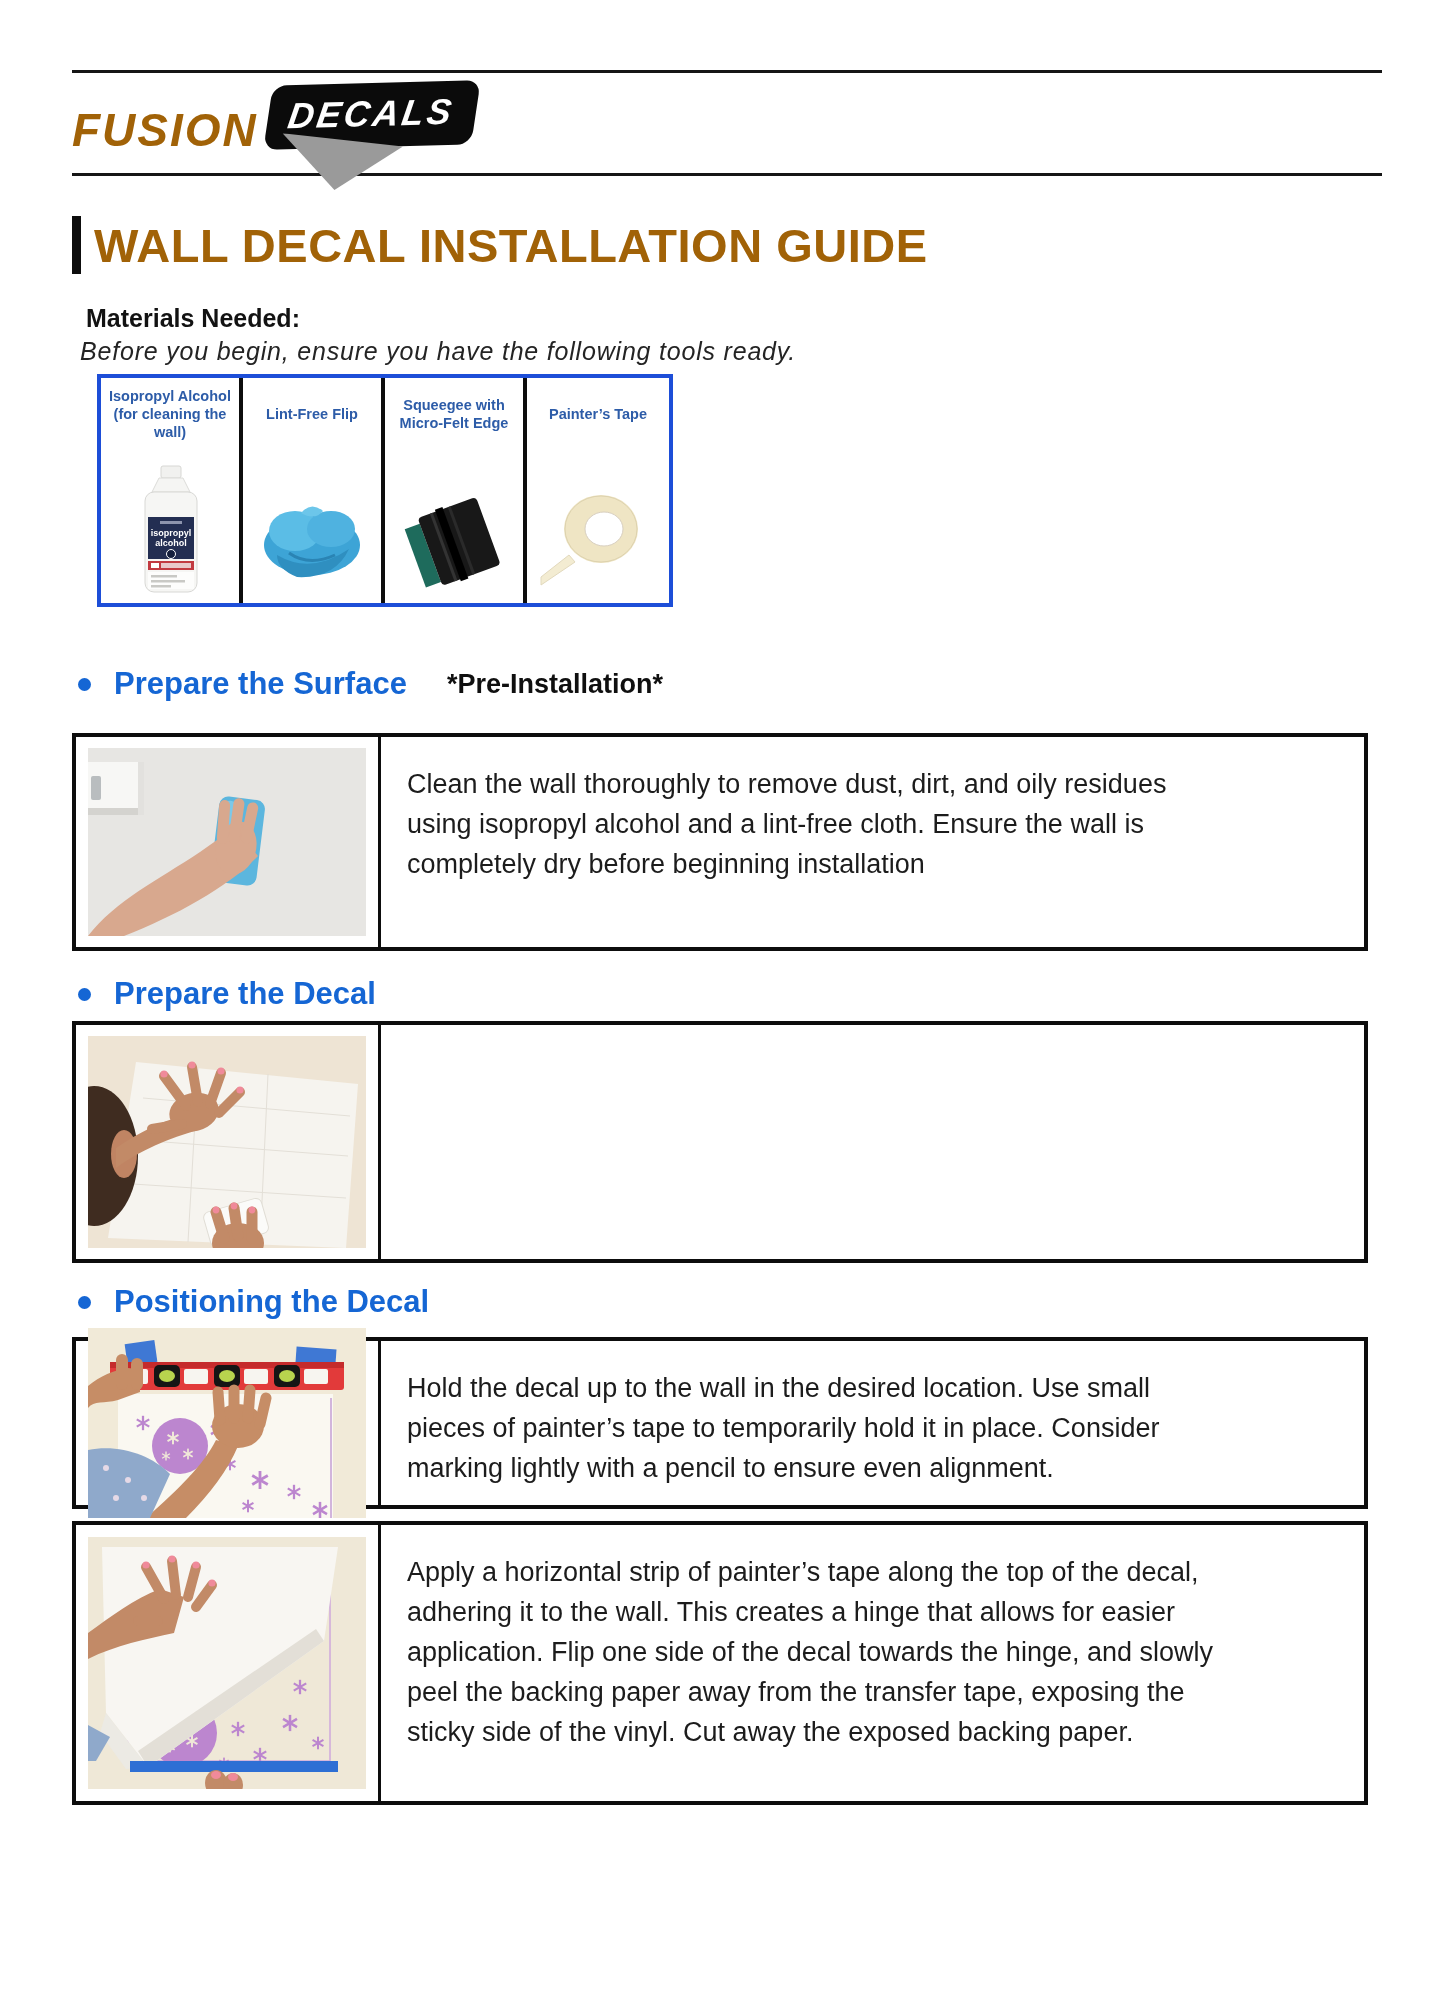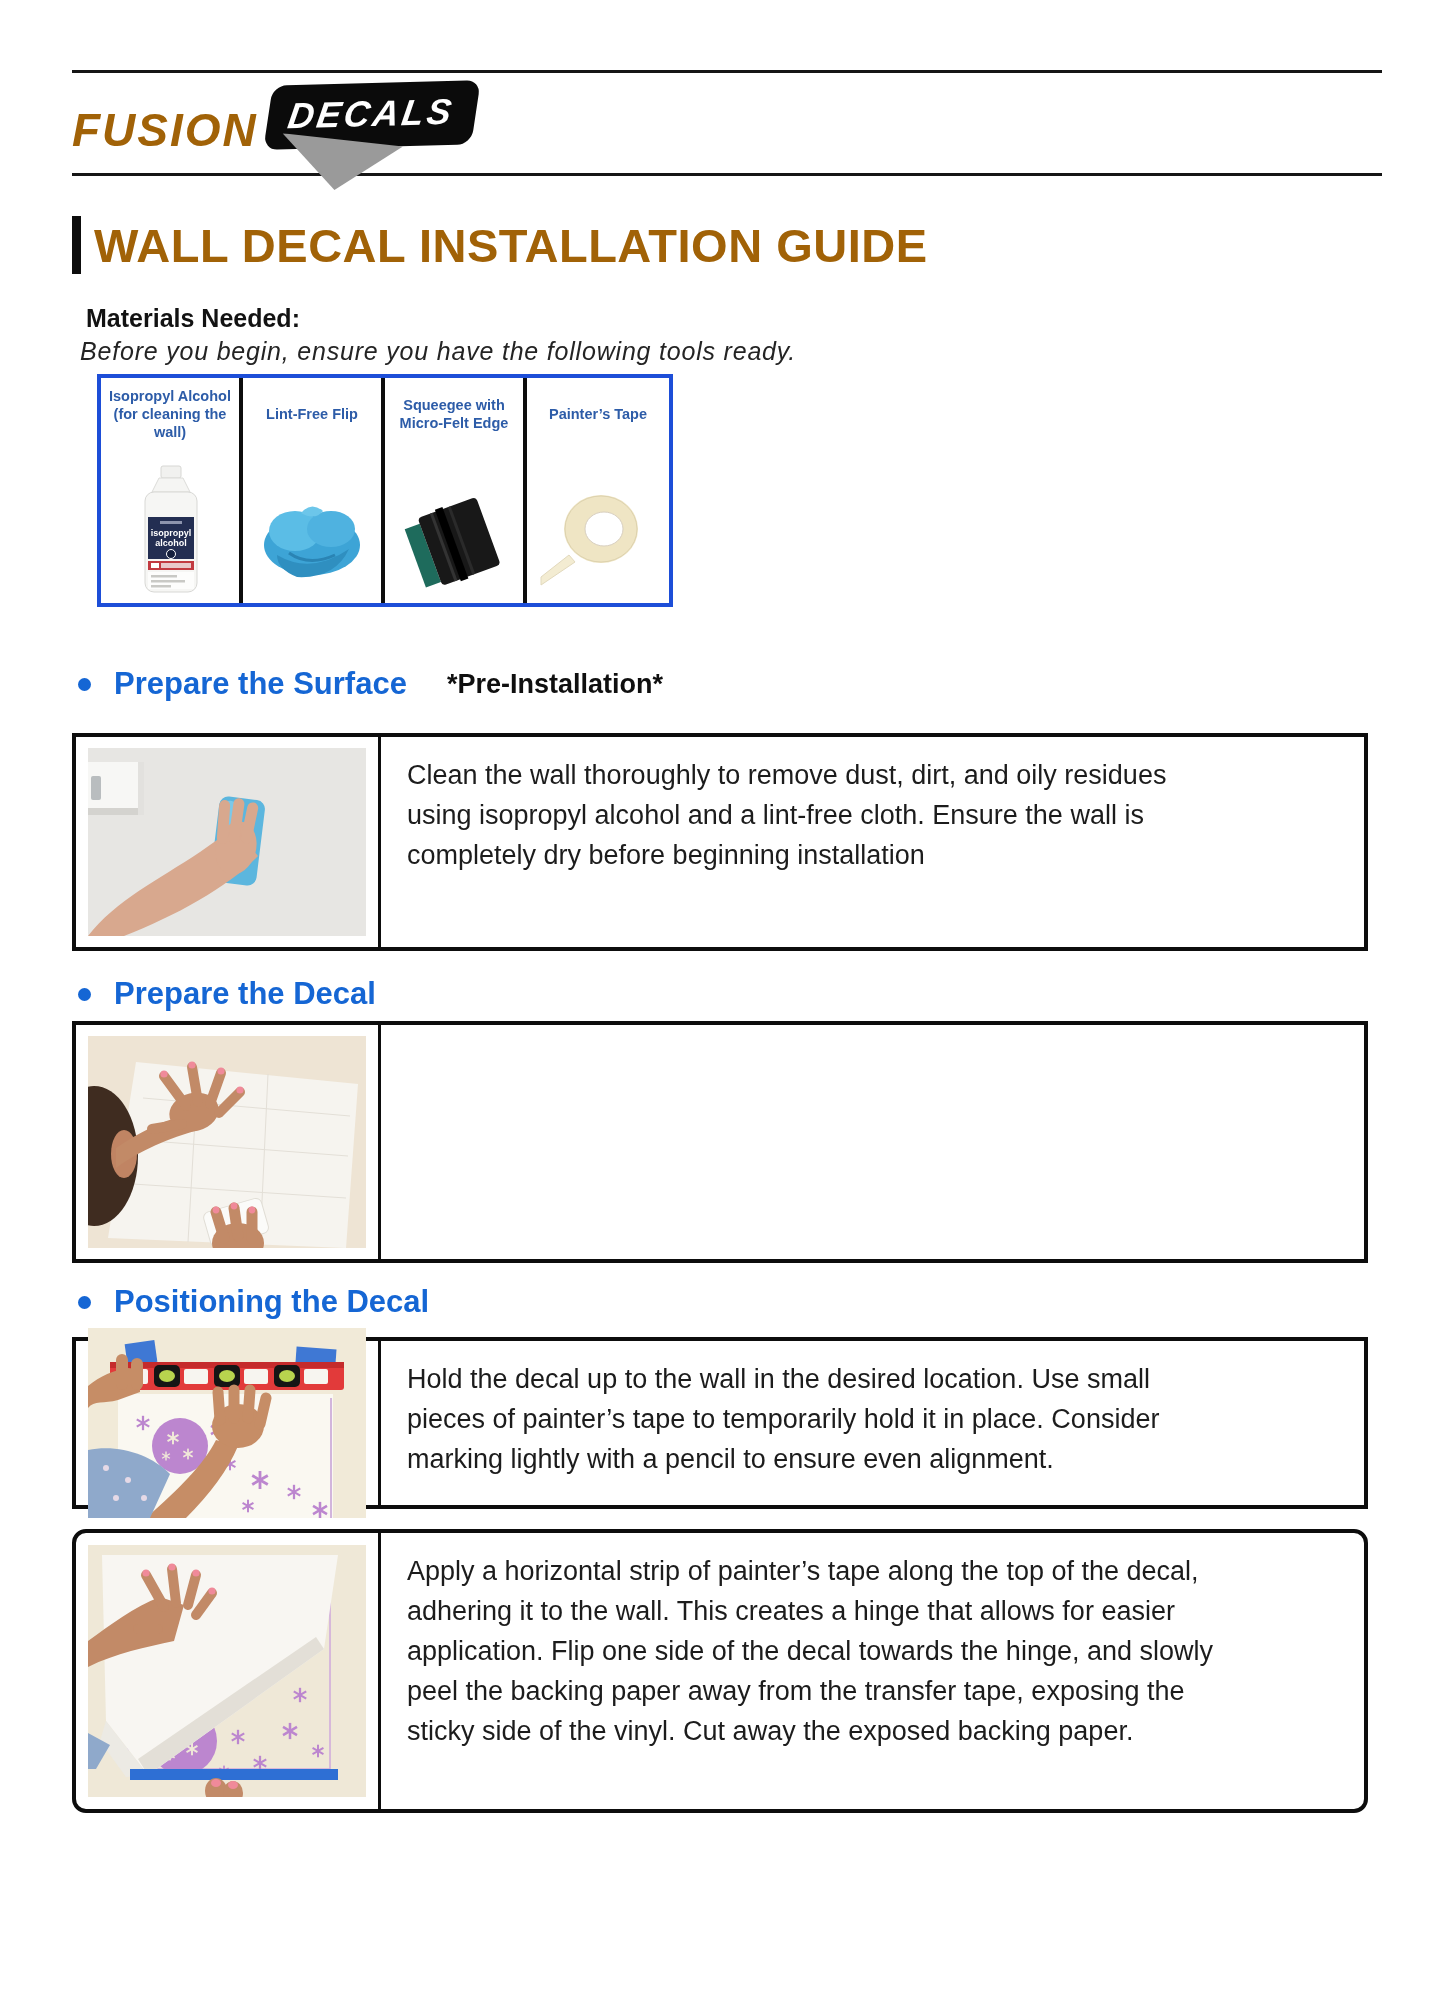--- a/index.html
+++ b/index.html
@@ -57,30 +57,30 @@
 
   
   .step-head { display:flex; align-items:center; margin-left:6px; height:38px; }
   .bullet { width:13px; height:13px; border-radius:50%; background:#1566d4; margin-right:23px; flex:none; }
   .step-title { font-size:31px; font-weight:bold; color:#1566d4; white-space:nowrap; }
   .note { margin-left:40px; font-size:27px; font-weight:bold; color:#0f0f0f; white-space:nowrap; }
 
   .step-box { border:4px solid #0d0d0d; width:1296px; display:flex; background:#fff; }
   .photo-pane { width:305px; flex:none; border-right:3.5px solid #0d0d0d; display:flex; align-items:center; justify-content:center; }
   .photo-pane svg { display:block; }
-  .text-pane { padding:18px 20px 0 26px; font-size:27px; line-height:40px; color:#1c1c1c; max-width:860px; }
+  .text-pane { padding:27px 20px 0 26px; font-size:27px; line-height:40px; color:#1c1c1c; max-width:860px; }
 
   .sh1 { margin-top:58px; }
   .box1 { margin-top:30px; height:218px; }
   .sh2 { margin-top:24px; }
   .box2 { margin-top:8px; height:242px; }
   .sh3 { margin-top:20px; }
   .box3 { margin-top:16px; height:172px; }
   .sh4 { margin-top:40px; }
-  .box4 { margin-top:20px; height:284px;border-radius:14px; }
+  .box4 { margin-top:12px; height:284px; }
 </style>
 </head>
 <body>
 
 <div class="page">
 
   <hr class="rule rule-top">
 
   <div class="logo-row">
     <span class="logo-fusion">FUSION</span><span class="logo-badge"><span class="logo-fold"></span><span class="logo-decals">DECALS</span></span>

